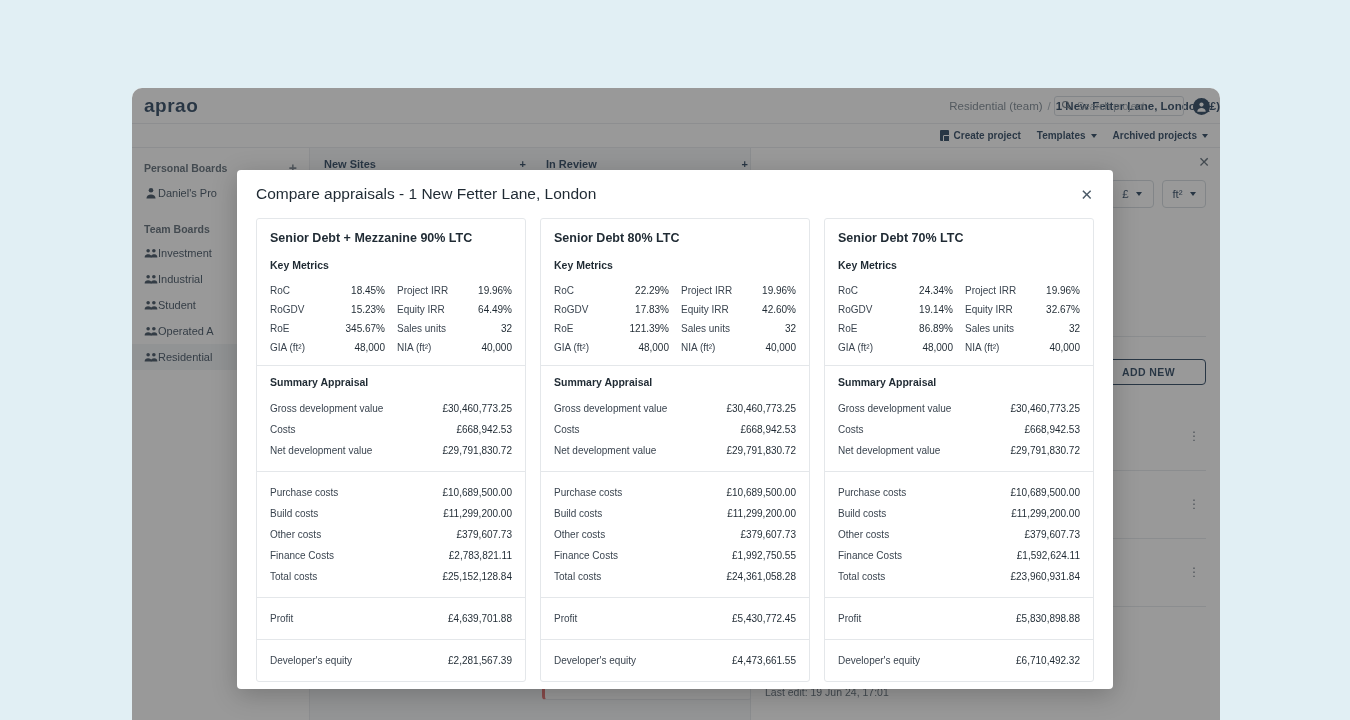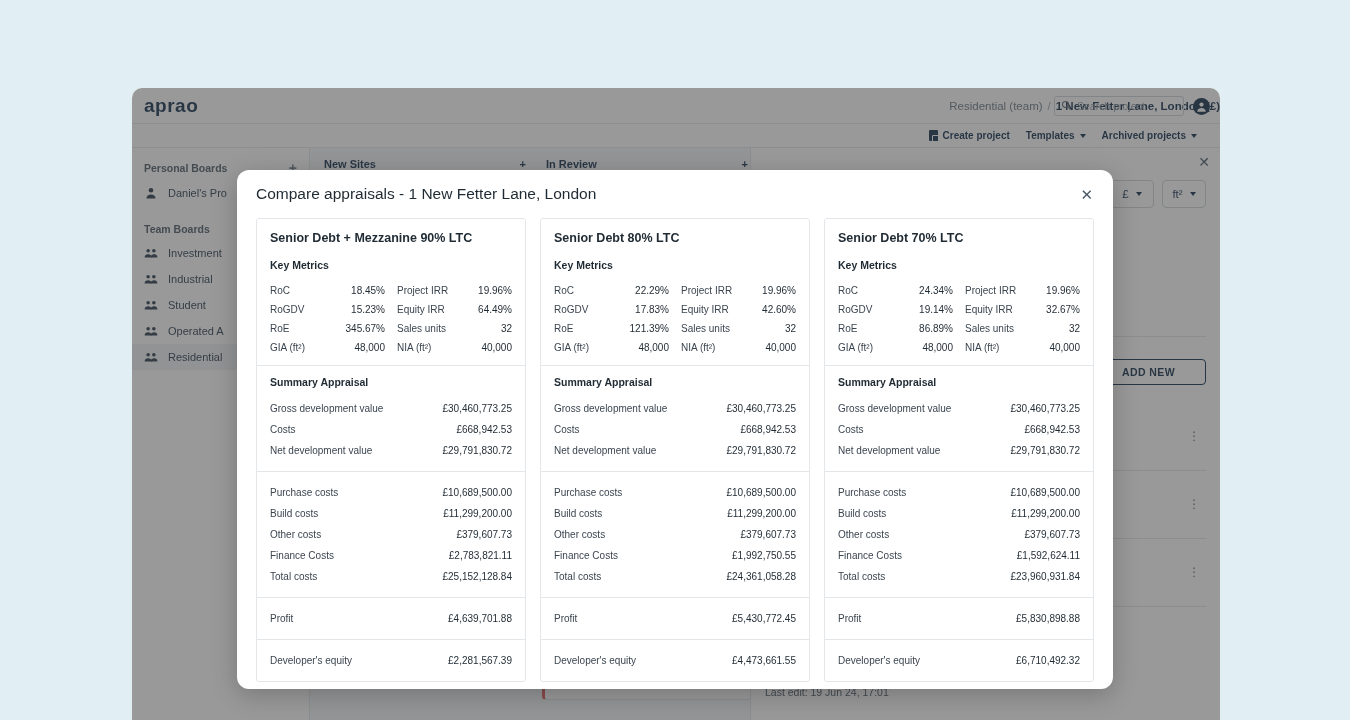--- a/index.html
+++ b/index.html
@@ -50,42 +50,42 @@
     width: 17px; height: 17px; border-radius: 50%;
     background: #14304e; display:flex; align-items:center; justify-content:center;
   }
   .avatar-circle svg { width: 13px; height: 13px; }
 
   
   .app-subbar {
     height: 24px; background: #ffffff;
     border-bottom: 1px solid #e6e9ec;
     display:flex; align-items:center; justify-content:flex-end;
-    padding-right: 23px; gap: 16px;
+    padding-right: 12px; gap: 16px;
     font-size: 10px; color: #14304e; font-weight: 600;
   }
   .subbar-item { display:flex; align-items:center; gap:5px; }
   .caret { width:0;height:0;border-left:3.5px solid transparent;border-right:3.5px solid transparent;border-top:4px solid #14304e; }
   .doc-icon { width:9px;height:11px;background:#14304e;border-radius:1px;position:relative; }
   .doc-icon:after{content:"";position:absolute;right:-1px;bottom:-1px;width:5px;height:5px;background:#14304e;border:1px solid #fff;border-radius:1px;}
 
   
   .app-body { display: flex; height: calc(632px - 60px); }
   .sidebar {
     width: 178px; background: #ffffff;
     border-right: 1px solid #e6e9ec;
     padding-top: 8px; flex: none;
   }
   .side-head {
     display:flex;align-items:center;justify-content:space-between;
     padding: 5px 12px; font-size: 10.5px; color:#4c5b68; font-weight:600;
   }
   .side-plus { font-size: 14px; color:#6d7a86; line-height:1; }
   .side-item {
-    display:flex;align-items:center;gap:10px;
+    display:flex;align-items:center;
     padding: 6px 12px; font-size: 11px; color:#2b3e50;
   }
   .side-item.active { background:#eef2f5; }
   .side-item .ico { width:14px;height:14px;display:flex;align-items:center;justify-content:center;color:#2b3e50;flex:none;}
   .side-item .ico svg{width:14px;height:14px;fill:#2b3e50;}
   .side-item .lbl { white-space:nowrap; overflow:hidden; text-overflow:clip; }
   .side-sep { height: 12px; }
 
   .board {
     flex: 1; background: #f4f6f8;
@@ -141,21 +141,21 @@
   .dimmer {
     position:absolute; left:132px; top:88px; width:1088px; height:632px;
     background: rgba(60,60,60,.52);
     border-radius:10px 10px 0 0;
   }
 
   
   .modal {
     position:absolute; left:237px; top:170px;
     width: 876px; height: 519px;
-    background:#fff; border-radius:12px;
+    background:#fff; border-radius:4px;
     box-shadow: 0 6px 26px rgba(0,0,0,.22);
     overflow:hidden;
   }
   .modal-head {
     height: 48px; display:flex;align-items:center;justify-content:space-between;
     padding: 0 20px 0 19px;
   }
   .modal-title { font-size: 15.5px; color:#1f2a33; }
   .modal-x { font-size: 15px; color:#4c5b68; line-height:1; }
   .modal-body { display:flex; gap: 14px; padding: 0 19px 18px 19px; }

